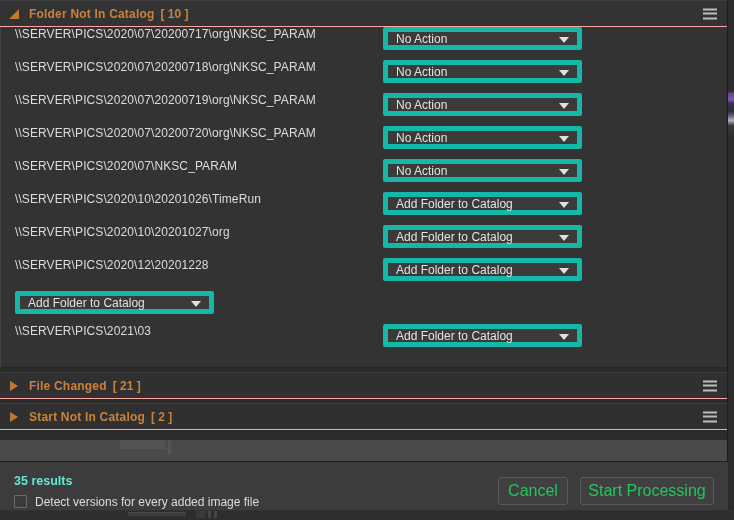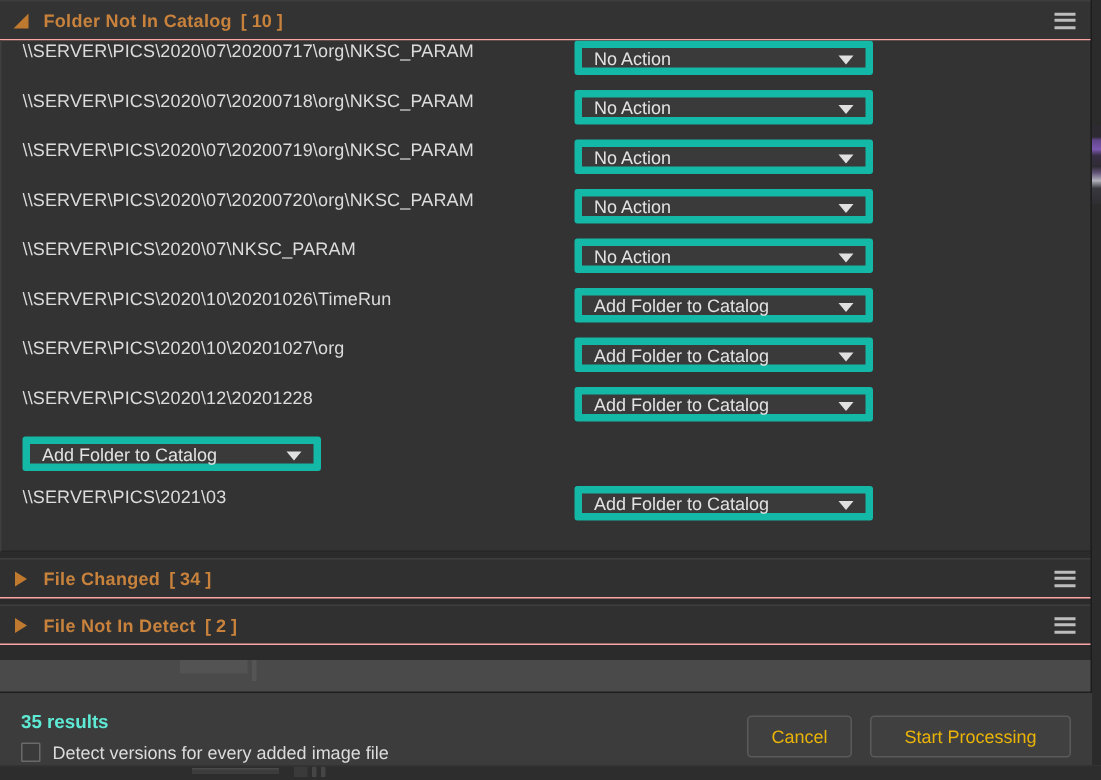--- a/index.html
+++ b/index.html
@@ -292,22 +292,22 @@
     flex: 0 0 auto;
     display: flex;
     align-items: center;
     gap: 12px;
   }
   .btn {
     height: 28px;
     background: #404040;
     border: 1px solid #5a5a5a;
     border-radius: 3px;
-    color: #eab308;
-    font-size: 12px;
+    color: #22c55e;
+    font-size: 16px;
     font-family: "Liberation Sans", sans-serif;
     padding: 0 27px;
     cursor: pointer;
     display: flex;
     align-items: center;
     justify-content: center;
     white-space: nowrap;
   }
   #btn-cancel { width: 70px; }
   #btn-start  { width: 134px; }
@@ -418,33 +418,33 @@
       </div>
     </div>
 
   </div>
 
   <div class="strip-gap"></div>
 
   <div class="section-header collapsed">
     <span class="disclosure closed"></span>
     <span class="section-title">File Changed</span>
-    <span class="section-count">[ 34 ]</span>
+    <span class="section-count">[ 21 ]</span>
     <span class="hamburger">
       <span></span>
       <span></span>
       <span></span>
     </span>
   </div>
 
   <div class="strip-gap"></div>
 
   <div class="section-header collapsed">
     <span class="disclosure closed"></span>
-    <span class="section-title">File Not In Detect</span>
+    <span class="section-title">Start Not In Catalog</span>
     <span class="section-count">[ 2 ]</span>
     <span class="hamburger">
       <span></span>
       <span></span>
       <span></span>
     </span>
   </div>
 
   <div style="flex:1 1 auto; background:#2b2b2b;"></div>
 

